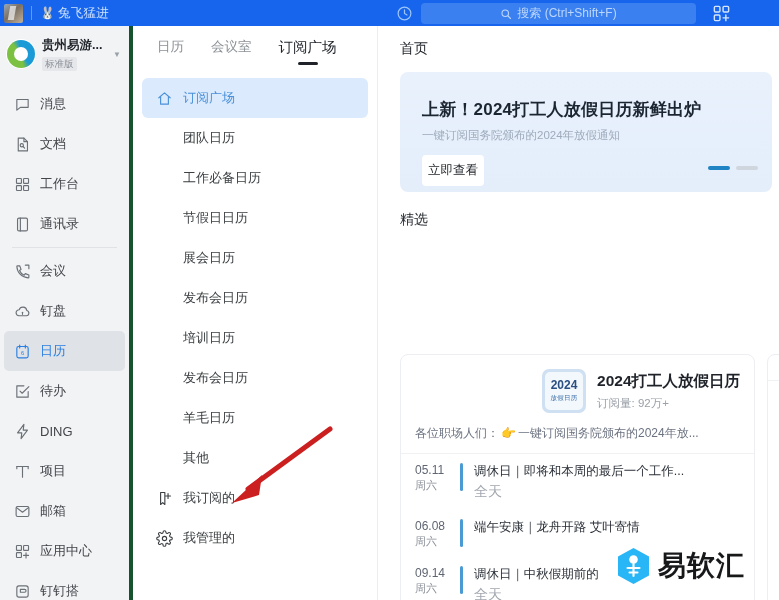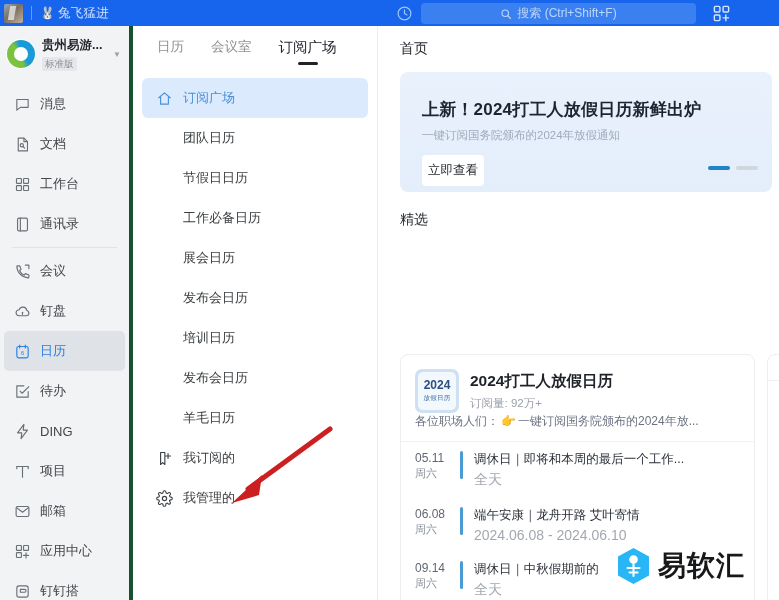--- a/index.html
+++ b/index.html
@@ -113,34 +113,34 @@
   .dot { width:22px; height:4px; border-radius:2px; background:#cfd6de; }
   .dot.on { background:#1f83c4; }
 
   .sec-title { font-size:14px; color:#1f2329; padding:19px 0 0 22px; }
 
   .cards { position:absolute; left:22px; top:328px; display:flex; gap:12px; }
   .card {
     width:355px; background:#fff; border:1px solid #eceef1; border-radius:8px;
     padding:14px 14px 2px 14px; flex:none;
   }
-  .card-head { display:flex; align-items:center; }
+  .card-head { display:flex; align-items:center;justify-content:flex-end; }
   .thumb {
     width:44px; height:44px; border-radius:7px; flex:none; position:relative; overflow:hidden;
     background:#cfe0f3;
     display:flex; flex-direction:column; align-items:center; justify-content:center;
   }
   .thumb .inner { position:absolute; left:3px; top:3px; right:3px; bottom:3px;
     background:#f3f8fd; border-radius:5px; }
   .thumb .y { position:relative; font-size:12px; font-weight:700; color:#2a4f80; line-height:1; }
   .thumb .s { position:relative; font-size:6.5px; color:#3a6ea8; margin-top:2.5px; letter-spacing:.3px;}
   .card-title { margin-left:11px; }
   .card-title .t { font-size:15.5px; color:#1f2329; font-weight:700; white-space:nowrap; }
   .card-title .c { font-size:11.5px; color:#9aa0a8; margin-top:4px; }
-  .card-desc { font-size:12px; color:#6b7280; white-space:nowrap; overflow:hidden; }
+  .card-desc { font-size:12px; color:#6b7280; margin-top:12px; white-space:nowrap; overflow:hidden; }
   .card-desc .hand { margin:0 2px; }
   .card-hr { height:1px; background:#f0f1f3; margin:11px -14px 0 -14px; }
 
   .ev { display:flex; align-items:flex-start; padding:9px 0 9px 0; }
   .ev-date { width:42px; flex:none; text-align:left; }
   .ev-date .d { font-size:12px; color:#5f6672; line-height:1.25; }
   .ev-date .w { font-size:11px; color:#8a9099; line-height:1.3; }
   .ev-bar { width:3px; height:28px; background:#4a9ad4; border-radius:2px; margin:0 11px 0 3px; flex:none; }
   .ev-body { min-width:0; }
   .ev-body .n { font-size:12.5px; color:#2b3038; white-space:nowrap; overflow:hidden; text-overflow:ellipsis; max-width:245px;}
@@ -351,39 +351,42 @@
               <path d="M4 11l8-7 8 7"></path>
               <path d="M6.5 10v10h11V10"></path>
             </svg>
           </span>
           <span>订阅广场</span>
         </div>
         <div class="sub-item indent">
           <span>团队日历</span>
         </div>
         <div class="sub-item indent">
+          <span>工作必备日历</span>
+        </div>
+        <div class="sub-item indent">
           <span>节假日日历</span>
         </div>
         <div class="sub-item indent">
-          <span>工作必备日历</span>
-        </div>
-        <div class="sub-item indent">
           <span>展会日历</span>
         </div>
         <div class="sub-item indent">
           <span>发布会日历</span>
         </div>
         <div class="sub-item indent">
           <span>培训日历</span>
         </div>
         <div class="sub-item indent">
           <span>发布会日历</span>
         </div>
         <div class="sub-item indent">
           <span>羊毛日历</span>
+        </div>
+        <div class="sub-item indent">
+          <span>其他</span>
         </div>
         <div class="sub-item">
           <span class="sic">
             <svg width="17" height="17" viewBox="0 0 24 24" fill="none" stroke="#3c4043" stroke-width="1.6" stroke-linecap="round" stroke-linejoin="round">
               <path d="M6.5 3.5h6v17l-3-2.6-3 2.6z"></path>
               <path d="M17 5v7M13.5 8.5h7"></path>
             </svg>
           </span>
           <span>我订阅的</span>
         </div>
@@ -441,21 +444,20 @@
             </div>
           </div>
           <div class="ev">
             <div class="ev-date">
               <div class="d">06.08</div>
               <div class="w">周六</div>
             </div>
             <div class="ev-bar"></div>
             <div class="ev-body">
               <div class="n">端午安康｜龙舟开路 艾叶寄情</div>
-              <div class="s">2024.06.08 - 2024.06.10</div>
             </div>
           </div>
           <div class="ev">
             <div class="ev-date">
               <div class="d">09.14</div>
               <div class="w">周六</div>
             </div>
             <div class="ev-bar"></div>
             <div class="ev-body">
               <div class="n">调休日｜中秋假期前的</div>

